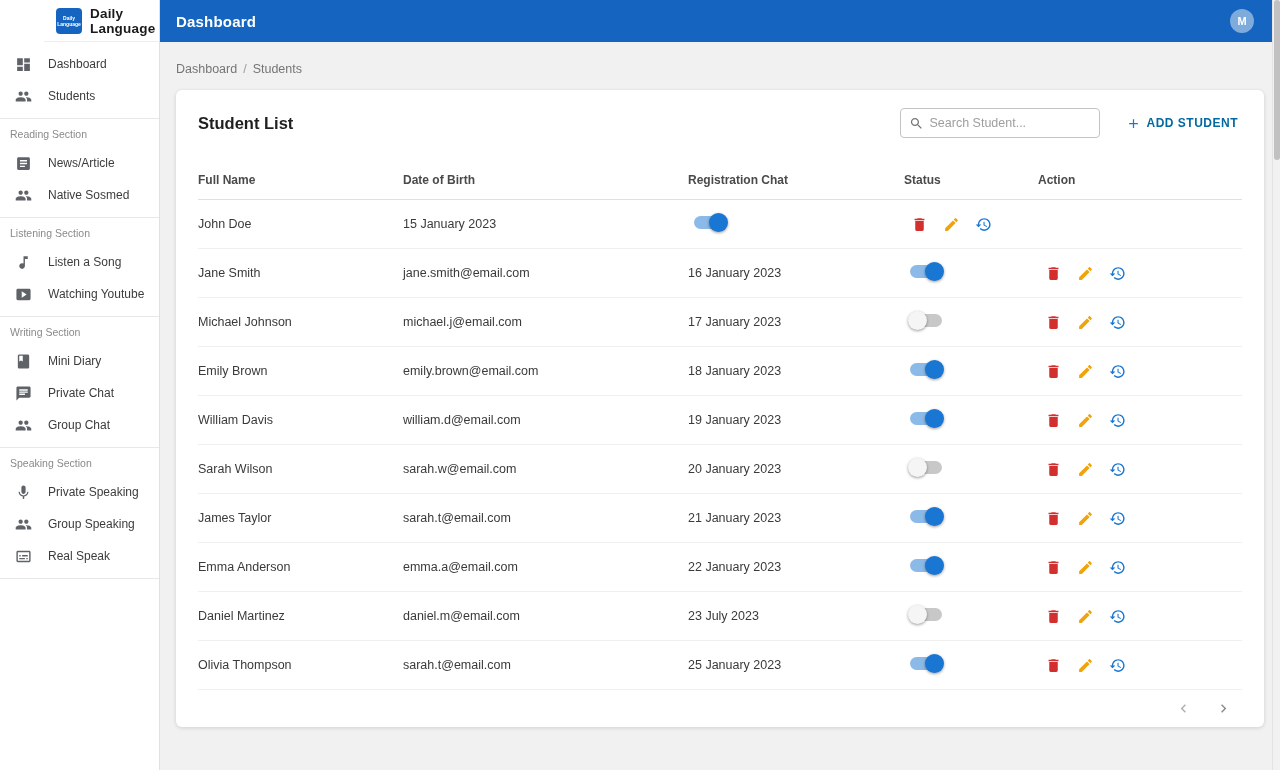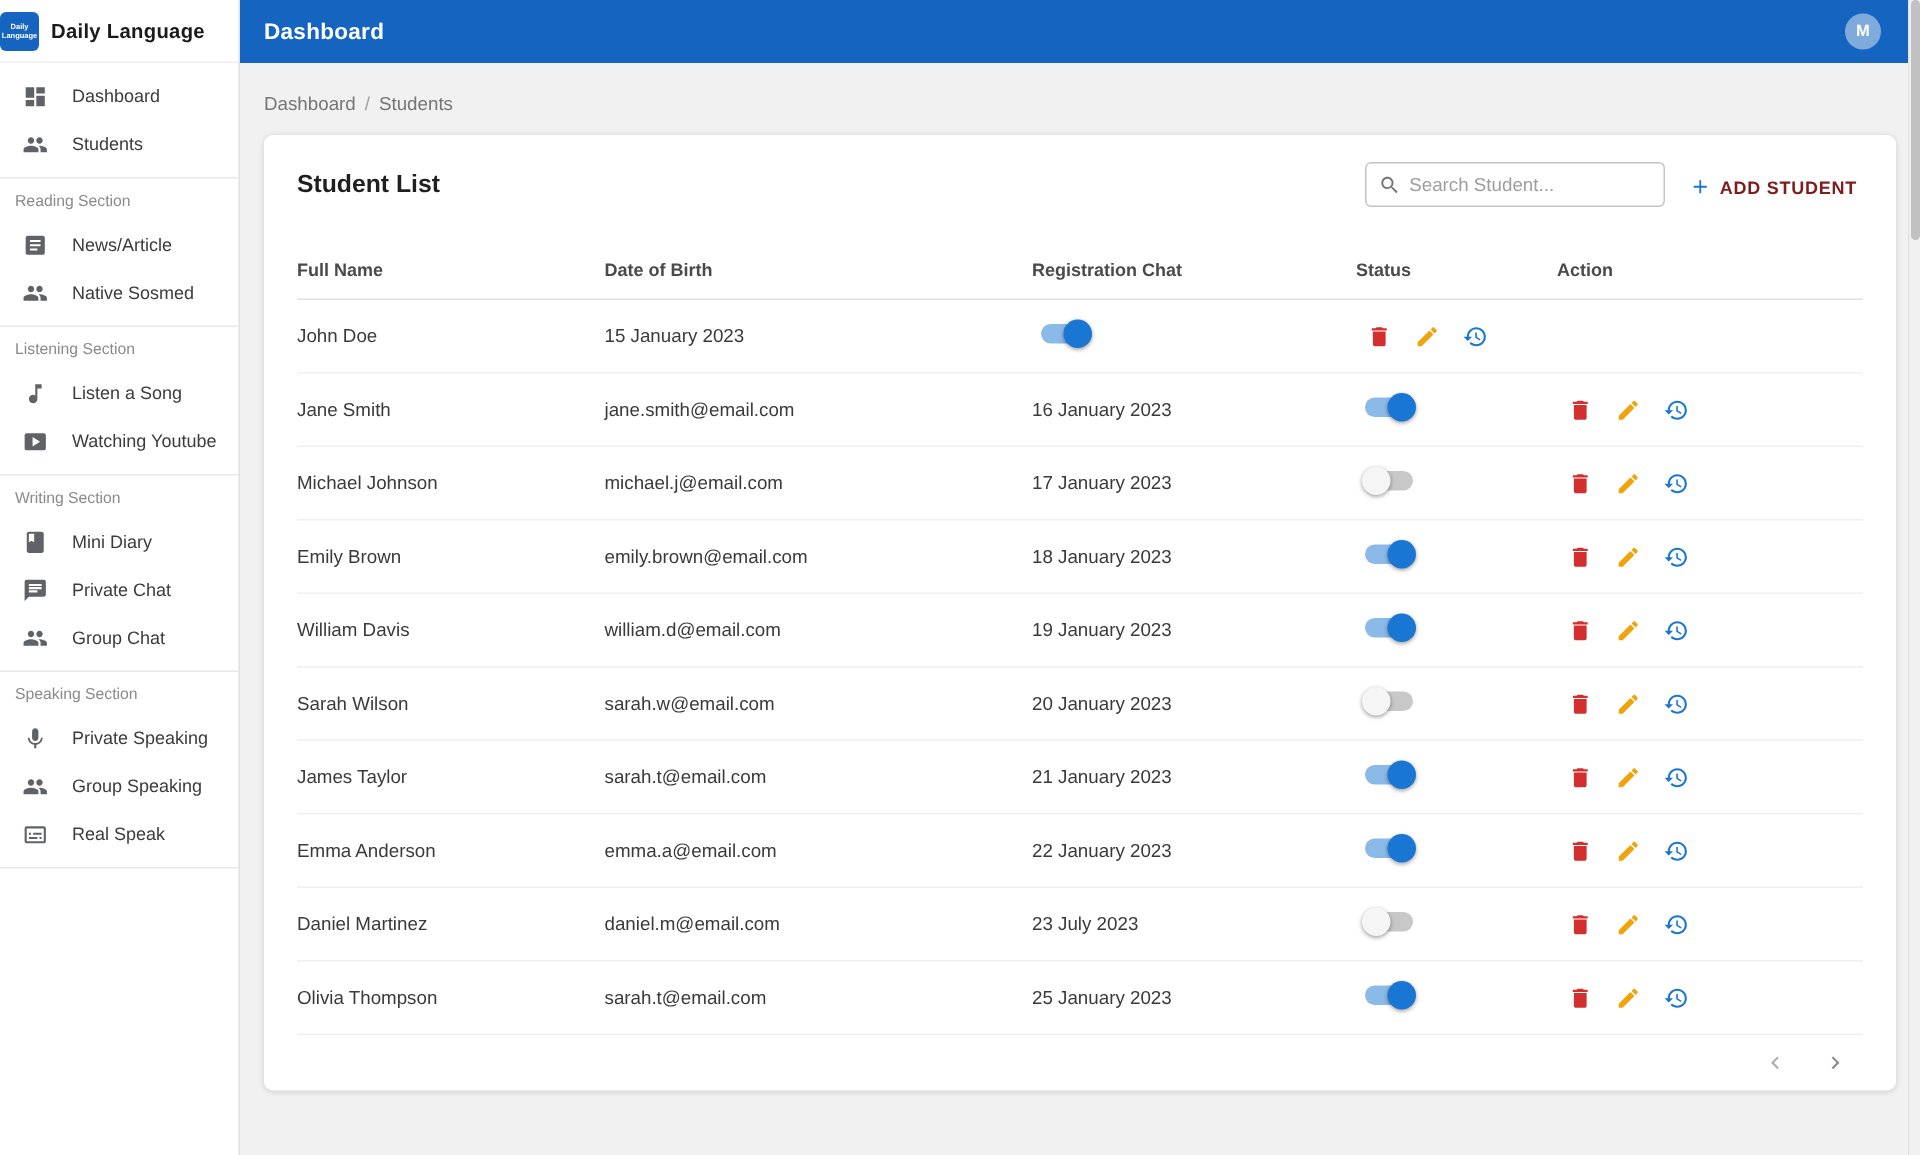--- a/index.html
+++ b/index.html
@@ -1,21 +1,21 @@
 <!DOCTYPE html>
 <html><head>
 <meta charset="utf-8">
 <style>
   * { margin:0; padding:0; box-sizing:border-box; }
   html,body { width:1280px; height:770px; overflow:hidden; }
   body { font-family:"Liberation Sans", sans-serif; background:#f1f1f1; color:#212121; position:relative; }
 
   
   .sidebar { position:fixed; left:0; top:0; width:160px; height:770px; background:#ffffff; border-right:1px solid #e0e0e0; z-index:20; }
-  .logo-row { height:42px; display:flex; align-items:center; gap:8px; padding:0 0; border-bottom:1px solid #eeeeee; }
+  .logo-row { height:42px; display:flex; align-items:center; gap:8px; padding:0 12px; border-bottom:1px solid #eeeeee;margin-left:44px; }
   .logo-box { width:26px; height:26px; background:#1565c0; border-radius:4px; color:#fff; font-weight:bold; font-size:5px; line-height:1.2; display:flex; align-items:center; justify-content:center; text-align:center; padding:2px; }
   .brand-text { font-size:13.5px; font-weight:bold; color:#1a1a1a; letter-spacing:.2px; }
   .side-item { height:32px; display:flex; align-items:center; gap:16px; padding:0 10px 0 14px; cursor:pointer; color:#424242; }
   .sicon { width:18px; height:18px; display:inline-flex; align-items:center; justify-content:center; color:#5f6368; flex:0 0 18px; }
   .sicon svg { width:17px; height:17px; fill:#5f6368; }
   .slabel { font-size:12px; color:#3c3c3c; white-space:nowrap; }
   .side-section-title { font-size:10.5px; color:#8a8a8a; padding:9px 10px 7px 10px; }
   .side-divider { height:1px; background:#e8e8e8; margin:6px 0 0 0; }
   nav { padding-top:6px; }
 
@@ -27,28 +27,28 @@
   
   .main { position:absolute; left:160px; top:42px; right:0; bottom:0; padding:16px 16px 0 16px; }
   .breadcrumb { font-size:12.5px; color:#757575; display:flex; gap:6px; align-items:center; margin:4px 0 14px 0; }
   .breadcrumb .crumb { cursor:pointer; }
   .breadcrumb .sep { color:#9e9e9e; }
 
   .card { background:#ffffff; border-radius:6px; box-shadow:0 1px 4px rgba(0,0,0,.14); height:637px; padding:18px 22px 0 22px; display:flex; flex-direction:column; }
 
   .card-head { display:flex; align-items:center; justify-content:space-between; }
   .page-title { font-size:16.5px; font-weight:bold; color:#1f1f1f; }
-  .head-right { display:flex; align-items:flex-end; gap:12px; }
+  .head-right { display:flex; align-items:center; gap:22px; }
 
   .search-box { width:200px; height:30px; border:1px solid #c4c4c4; border-radius:4px; display:flex; align-items:center; gap:6px; padding:0 8px; background:#fff; }
   .search-box svg { width:15px; height:15px; fill:#757575; flex:0 0 15px; }
   .search-box input { border:none; outline:none; flex:1; font-size:12.5px; font-family:"Liberation Sans", sans-serif; color:#424242; background:transparent; }
   .search-box input::placeholder { color:#9e9e9e; }
 
-  .add-btn { display:flex; align-items:center; gap:6px; color:#7f1d1d; background:none; border:none; font-family:"Liberation Sans", sans-serif; font-size:12px; font-weight:bold; letter-spacing:.5px; cursor:pointer; padding:6px 4px; border-radius:4px; }
+  .add-btn { display:flex; align-items:center; gap:6px; color:#0369a1; background:none; border:none; font-family:"Liberation Sans", sans-serif; font-size:12px; font-weight:bold; letter-spacing:.5px; cursor:pointer; padding:6px 4px; border-radius:4px; }
   .add-btn svg { width:15px; height:15px; fill:#1976d2; }
 
   
   .table { margin-top:22px; flex:1; }
   .thead, .tr { display:grid; grid-template-columns:205px 285px 216px 134px 1fr; align-items:center; }
   .thead { height:40px; border-bottom:1px solid #e0e0e0; }
   .th { font-size:12px; font-weight:bold; color:#4a4a4a; }
   .tr { height:49px; border-bottom:1px solid #f0f0f0; }
   .td { font-size:12.5px; color:#3a3a3a; }
 

